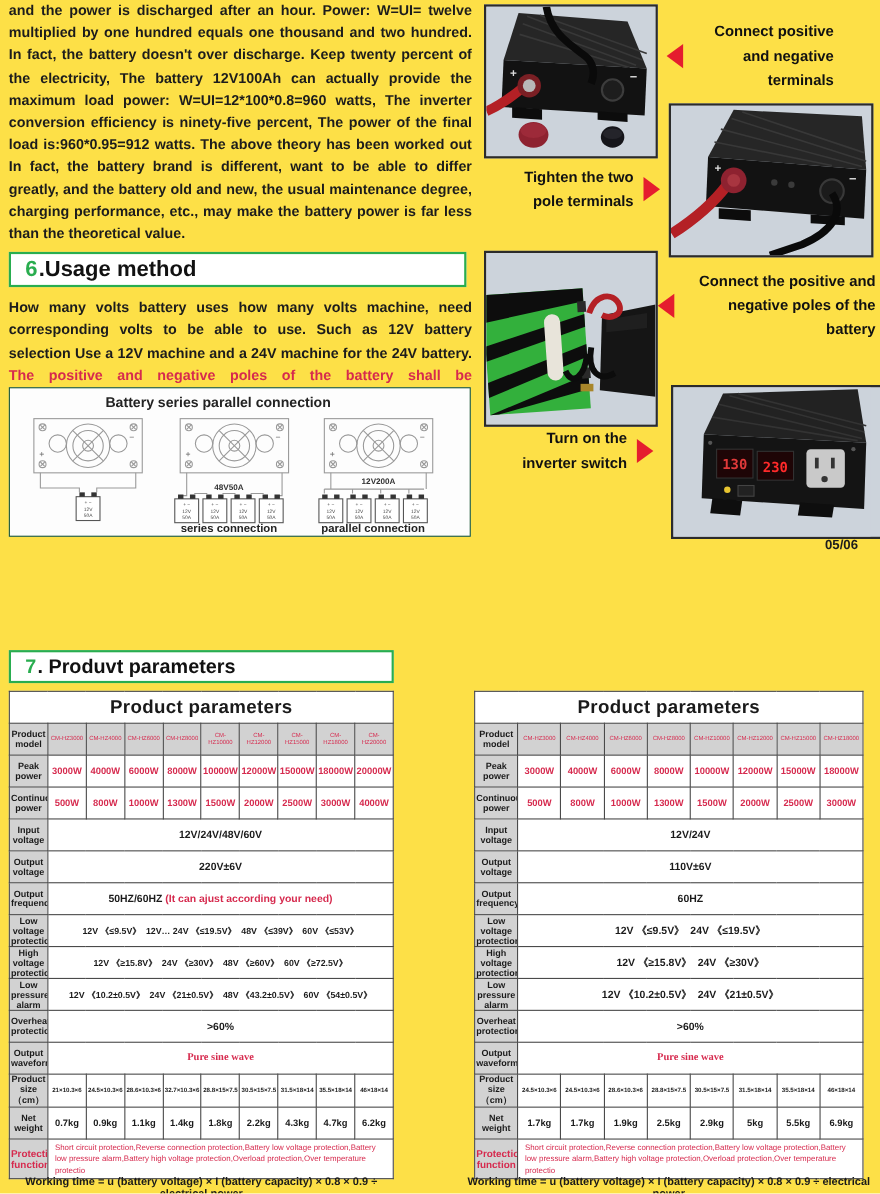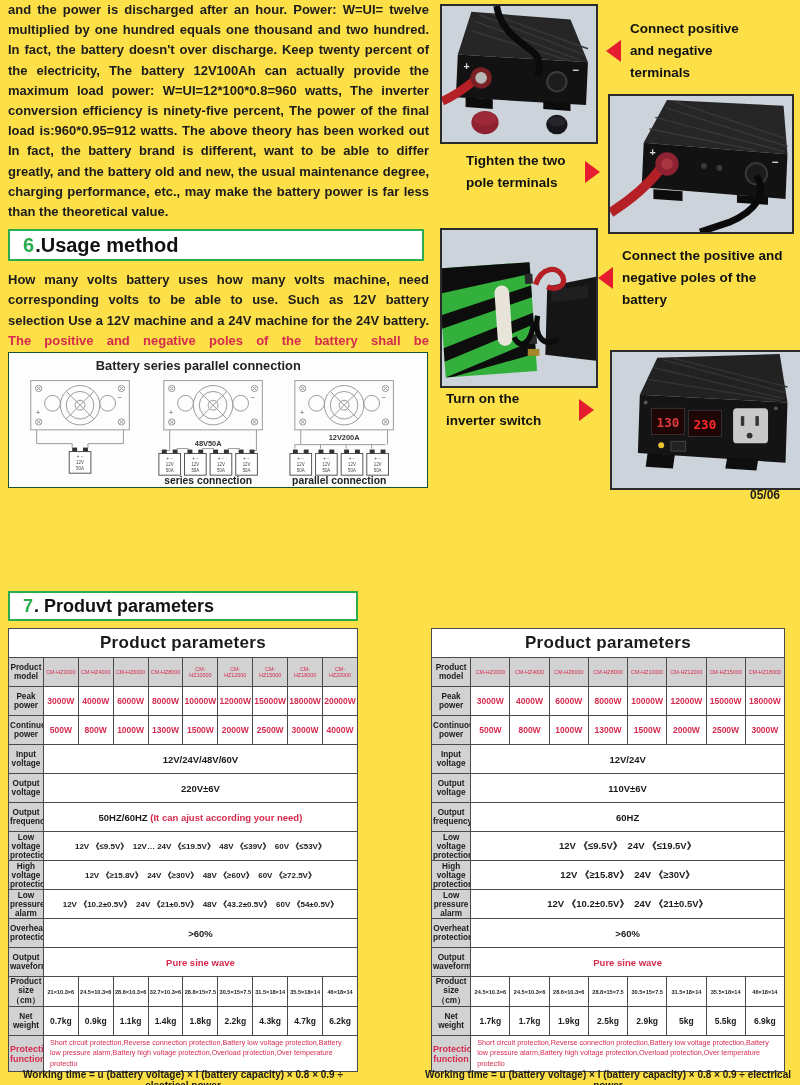--- a/index.html
+++ b/index.html
@@ -29,21 +29,21 @@
 
   .diagram{position:absolute;left:8px;top:352px;width:420px;height:136px;border:1px solid #14532d;background:#fdfdfd;}
 
   .photo{position:absolute;border:2px solid #2b2b2b;background:var(--photobg);overflow:hidden;}
   .p1{left:440px;top:4px;width:158px;height:140px;}
   .p2{left:608px;top:94px;width:186px;height:140px;}
   .p3{left:440px;top:228px;width:158px;height:160px;}
   .p4{left:610px;top:350px;width:202px;height:140px;}
 
   .callout{position:absolute;display:flex;align-items:center;gap:9px;font-size:13.5px;
-           line-height:22px;font-weight:600;color:#111;}
+           line-height:22px;font-weight:600;color:#111;text-align:right;}
   .c1{left:606px;top:18px;width:152px;}
   .c2{left:466px;top:150px;width:134px;}
   .c3{left:598px;top:245px;width:198px;}
   .c4{left:446px;top:388px;width:148px;}
   .tri{width:0;height:0;border-top:11px solid transparent;border-bottom:11px solid transparent;flex:none;}
   .tri-left{border-right:15px solid var(--arrow);}
   .tri-right{border-left:15px solid var(--arrow);}
 
   .pagenum{position:absolute;left:750px;top:488px;font-size:12px;font-weight:600;}
 
@@ -57,21 +57,21 @@
   tr.title-row{height:35px;}
   td.ttitle{font-size:17px;font-weight:700;letter-spacing:.3px;}
   td.lbl{background:var(--graycell);font-size:8.2px;font-weight:600;width:62px;}
   td.lbl.redlbl{color:var(--red);font-size:9px;}
   td.cell{font-size:8.5px;font-weight:600;}
   td.cell.model{background:var(--graycell);color:var(--red);font-size:5.4px;font-weight:400;}
   td.cell.redcell{color:var(--red);}
   td.cell.size{font-size:5.6px;font-weight:600;}
   td.cell.spancell{font-size:9.5px;}
   td.cell.vlist{font-size:8px;}
-  td.cell.redspan{color:var(--red);font-weight:700;font-size:9.5px;}
+  td.cell.redspan{color:var(--red);font-weight:700;font-size:9.5px;font-family:Liberation Serif, serif;}
   td.cell.protect{color:var(--red);font-size:7.2px;text-align:left;padding:2px 6px;line-height:1.45;font-weight:400;}
   .tfoot{position:absolute;font-size:10px;font-weight:600;text-align:center;color:#1a1a1a;}
   .f1{left:2px;top:1069px;width:362px;}
   .f2{left:425px;top:1069px;width:366px;}
 
   svg text{font-family:"Liberation Sans",sans-serif;}
   .led{font-family:"DejaVu Sans Mono",monospace;font-weight:bold;}
 </style>
 </head>
 <body>

